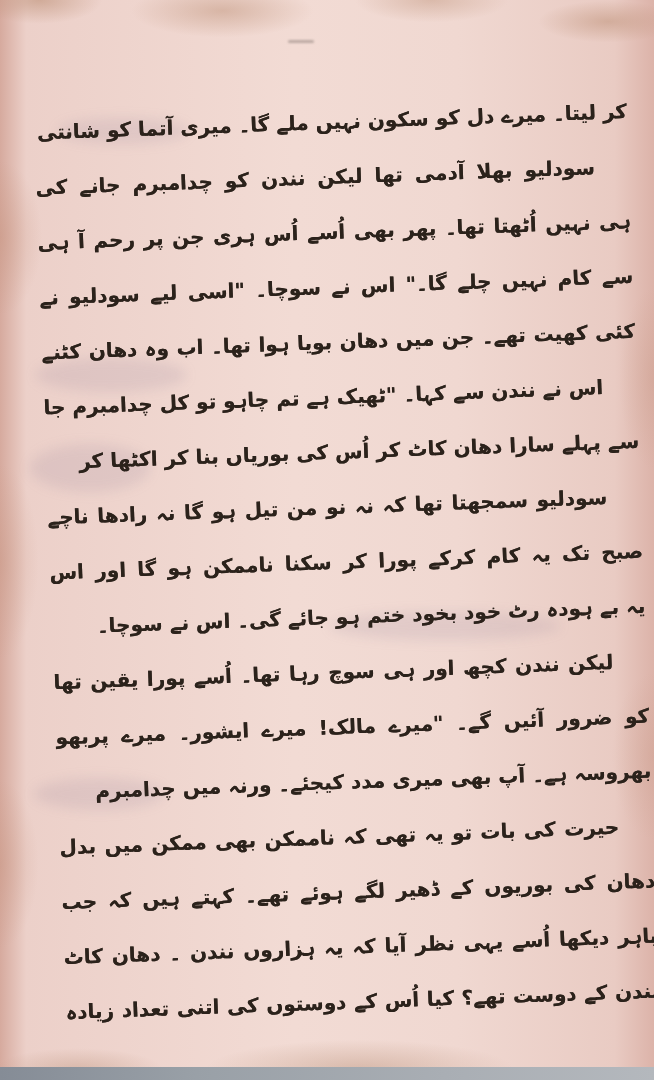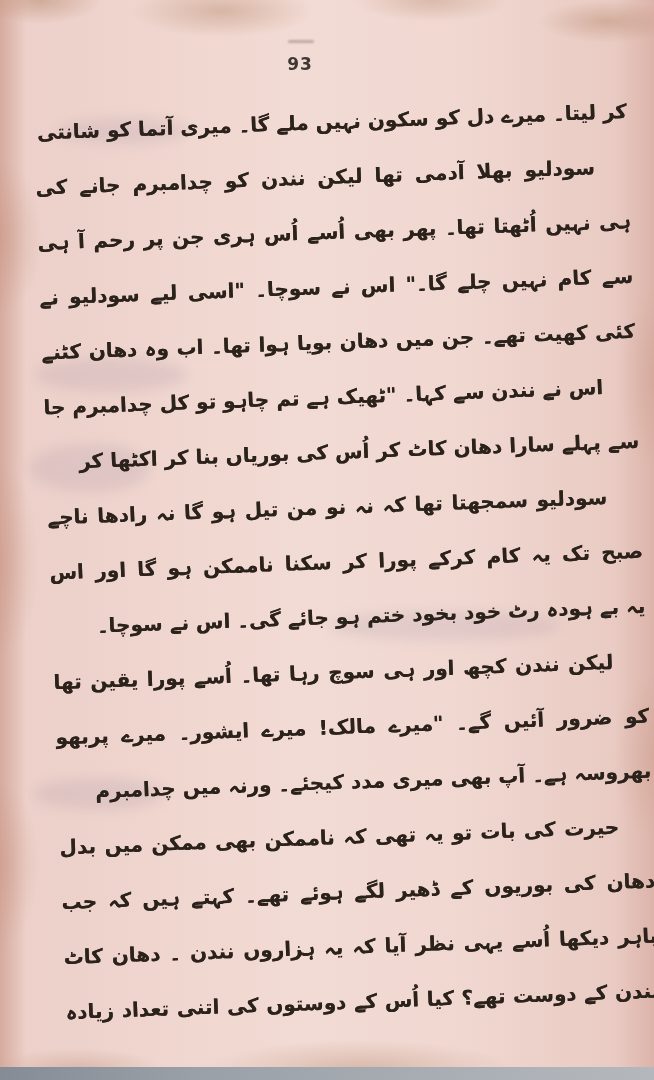--- a/index.html
+++ b/index.html
@@ -49,21 +49,20 @@
     position:absolute;left:0;right:0;bottom:0;height:13px;
     background:linear-gradient(90deg,#858c96,#99a0a7 30%,#a9aeb4 68%,#b4b8bd);
   }
 </style>
 </head>
 <body>
 
 <div class="scan">
 
   <div class="page-number-mark"></div>
-  <div class="page-number">93</div>
 
   <div class="smudge" style="top:118px;left:58px;width:130px;height:26px"></div>
   <div class="smudge" style="top:358px;left:36px;width:150px;height:34px"></div>
   <div class="smudge" style="top:444px;left:30px;width:120px;height:48px"></div>
   <div class="smudge" style="top:612px;left:330px;width:230px;height:28px"></div>
   <div class="smudge" style="top:778px;left:34px;width:130px;height:32px"></div>
 
   <div class="text-block" dir="rtl">
     <div class="line short">کر لیتا۔ میرے دل کو سکون نہیں ملے گا۔ میری آتما کو شانتی نہیں ملے گی ۔</div>
     <div class="line indent">سودلیو بھلا آدمی تھا لیکن نندن کو چدامبرم جانے کی اجازت دینے کا سوال</div>

